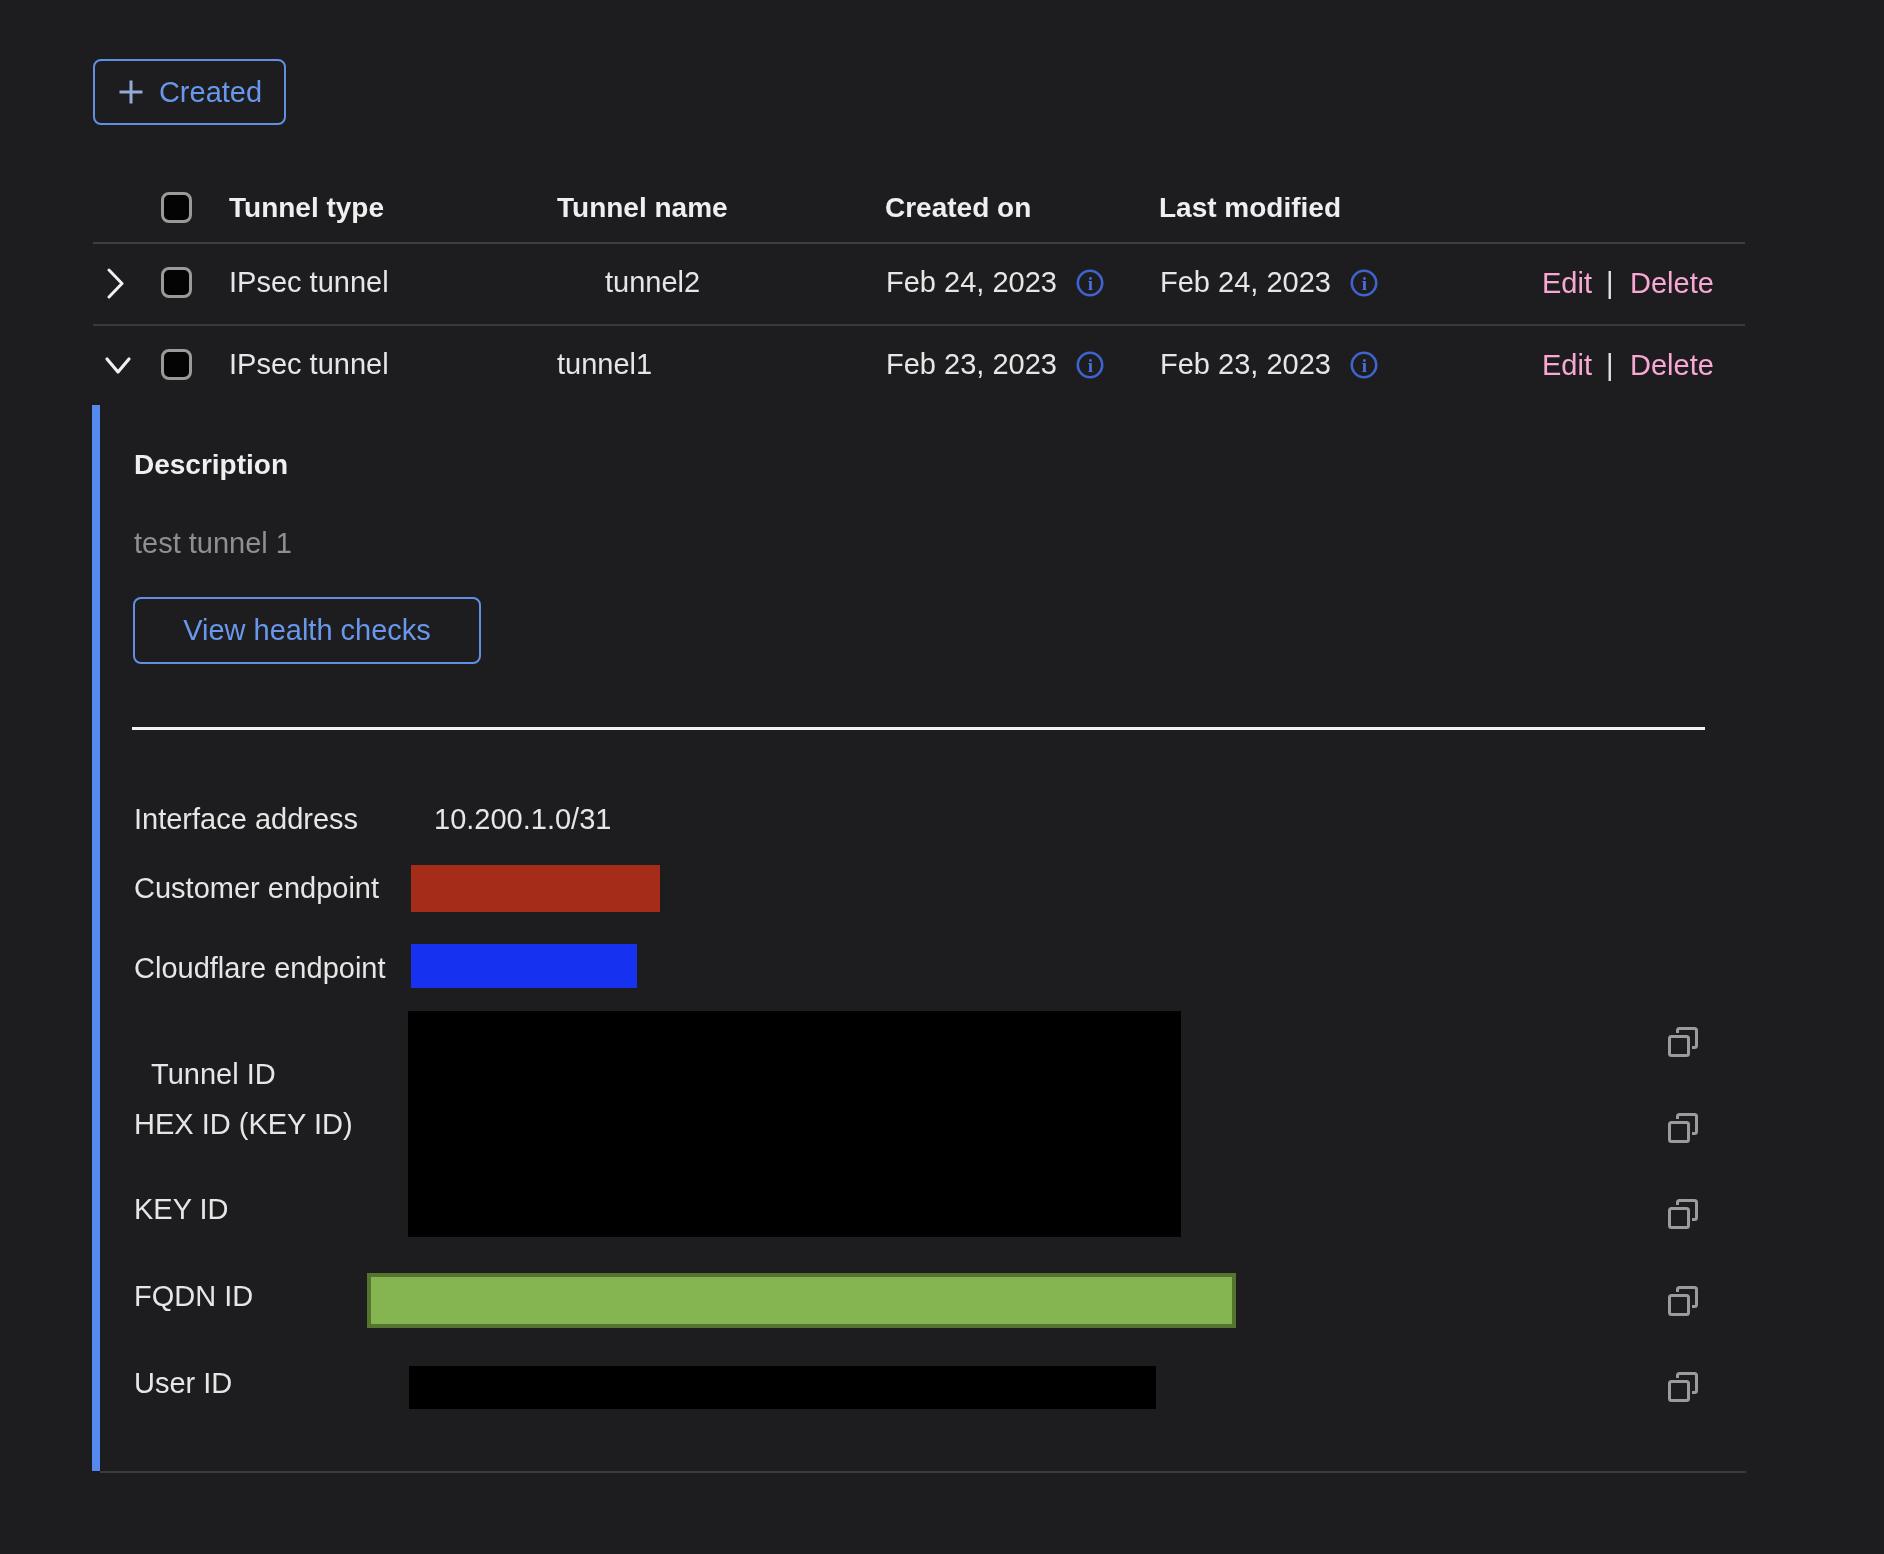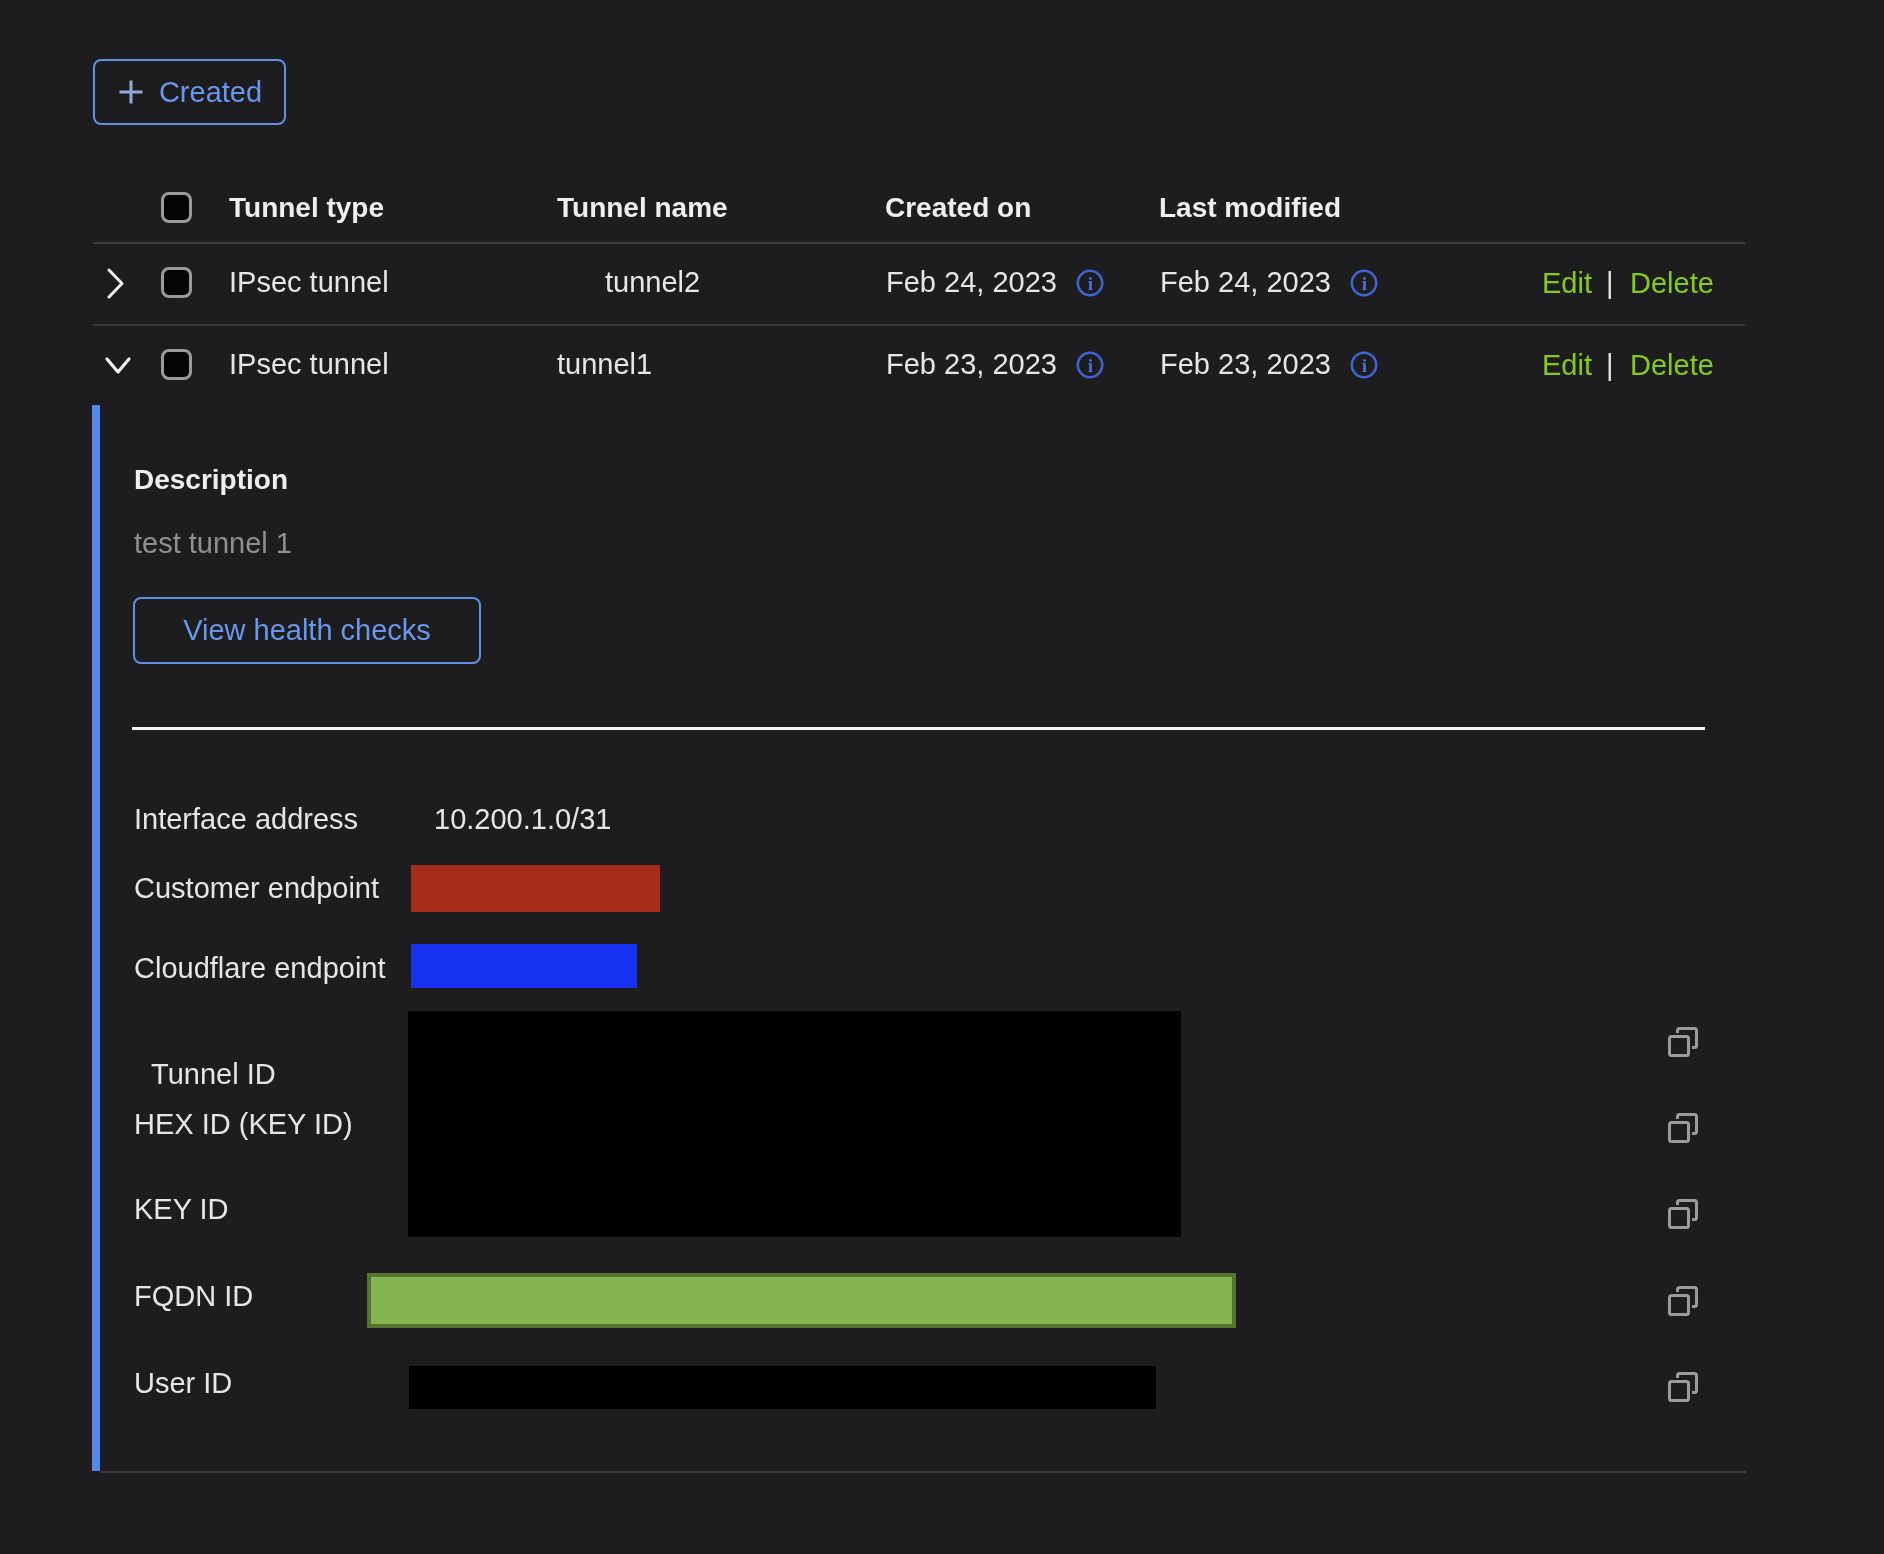--- a/index.html
+++ b/index.html
@@ -6,21 +6,21 @@
   body{
     width:1884px;height:1554px;
     background:#1d1d1f;
     font-family:"Liberation Sans", sans-serif;
     position:relative;
     overflow:hidden;
   }
   .abs{position:absolute;}
   .txt{color:#e6e6e6;font-size:29px;line-height:32px;white-space:nowrap;}
   .bold{font-weight:bold;font-size:28px;color:#efefef;}
-  .link{color:#84cc16;text-underline-offset:11px;text-decoration-thickness:3px;text-decoration-color:#5c82d8;}
+  .link{color:#f9a8d4;text-underline-offset:11px;text-decoration-thickness:3px;text-decoration-color:#5c82d8;}
   .sep{color:#e3e3e3;}
   .hline{position:absolute;height:2px;background:#3e3e40;}
   .checkbox{
     position:absolute;width:25px;height:25px;border:3px solid #9a9a9a;
     border-radius:8px;background:#040404;
   }
   .btn{
     position:absolute;border:2px solid #6090e4;border-radius:8px;
     display:flex;align-items:center;justify-content:center;
     color:#6897ec;font-size:29px;box-sizing:border-box;
@@ -81,21 +81,21 @@
 <svg class="abs" style="left:1350px;top:351px;" width="28" height="28" viewBox="0 0 28 28">
   <circle cx="14" cy="14" r="12.2" stroke="#3f63cf" stroke-width="2.6" fill="none"></circle>
   <text x="14.5" y="21" font-family="Liberation Serif" font-size="19" font-weight="bold" fill="#4a71da" text-anchor="middle">i</text>
 </svg>
 <div class="abs txt link" style="left:1542px;top:349px;">Edit</div>
 <div class="abs txt sep" style="left:1606px;top:349px;">|</div>
 <div class="abs txt link" style="left:1630px;top:349px;">Delete</div>
 
 <div class="abs" style="left:92px;top:405px;width:8px;height:1066px;background:#5589ee;"></div>
 
-<div class="abs txt bold" style="left:134px;top:464px;">Description</div>
+<div class="abs txt bold" style="left:134px;top:449px;">Description</div>
 <div class="abs txt" style="left:134px;top:527px;color:#8f8f8f;">test tunnel 1</div>
 <div class="btn" style="left:133px;top:597px;width:348px;height:67px;border-width:2.5px;">View health checks</div>
 <div class="abs" style="left:132px;top:727px;width:1573px;height:3px;background:#f2f2f2;"></div>
 
 <div class="abs txt" style="left:134px;top:803px;">Interface address</div>
 <div class="abs txt" style="left:434px;top:803px;">10.200.1.0/31</div>
 
 <div class="abs txt" style="left:134px;top:872px;">Customer endpoint</div>
 <div class="abs" style="left:411px;top:865px;width:249px;height:47px;background:#a52c18;"></div>
 

